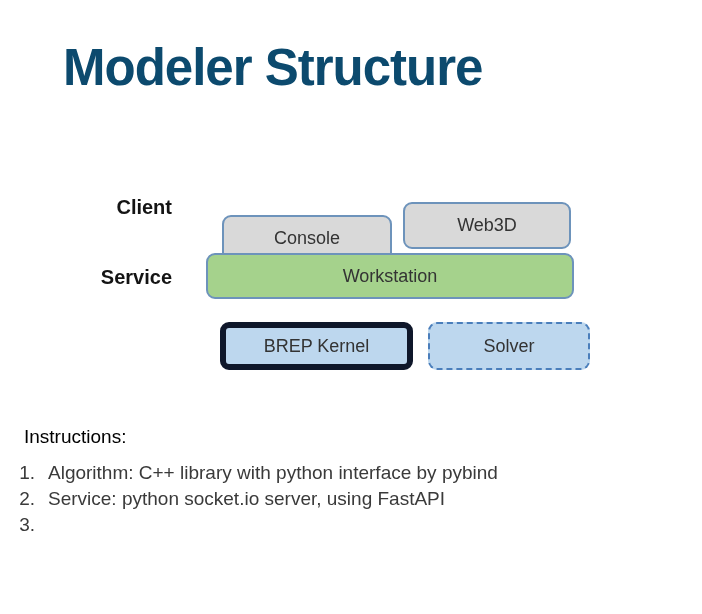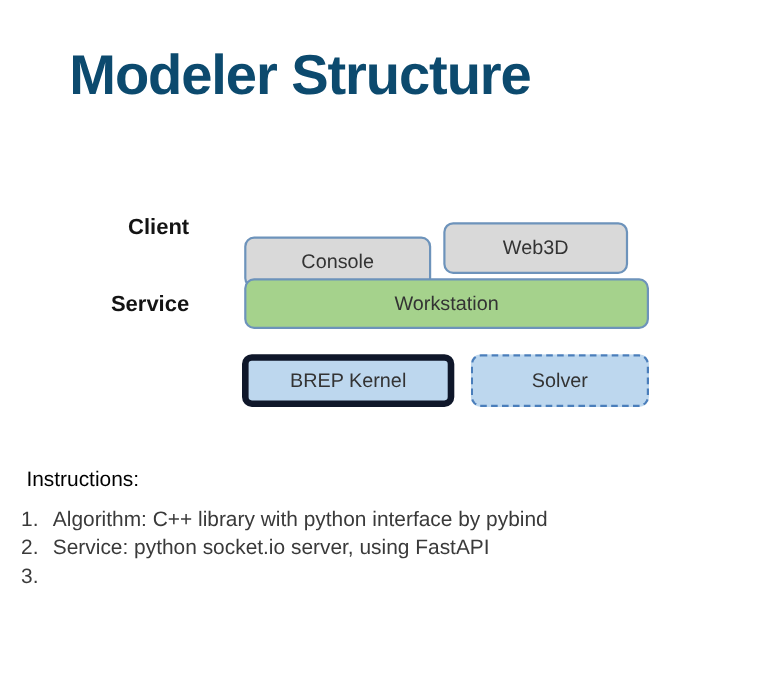--- a/index.html
+++ b/index.html
@@ -30,21 +30,21 @@
     border-radius:9px;
     display:flex;align-items:center;justify-content:center;
     font-size:18px;color:#333333;
   }
   .dbox.gray{background:#d9d9d9;border:2px solid #6d93bb;}
   .dbox.green{background:#a5d28c;border:2px solid #6d93bb;}
   .dbox.blue{background:#bdd7ee;border:6px solid #0f172a;}
   .dbox.blue-dashed{background:#bdd7ee;border:2px dashed #4a7ebb;}
   .box-console{left:222px;top:183px;width:170px;height:47px;margin-top:32px;}
   .box-web3d{left:403px;top:182px;width:168px;height:47px;margin-top:20px;}
-  .box-workstation{left:222px;top:253px;width:368px;height:46px;}
+  .box-workstation{left:206px;top:253px;width:368px;height:46px;}
   .box-brep{left:220px;top:322px;width:193px;height:48px;}
   .box-solver{left:428px;top:322px;width:162px;height:48px;}
   
   .instructions-heading{
     position:absolute;left:24px;top:426px;
     font-size:19px;color:#000000;
   }
   .instructions-list{
     position:absolute;left:0;top:460px;width:702px;
   }

